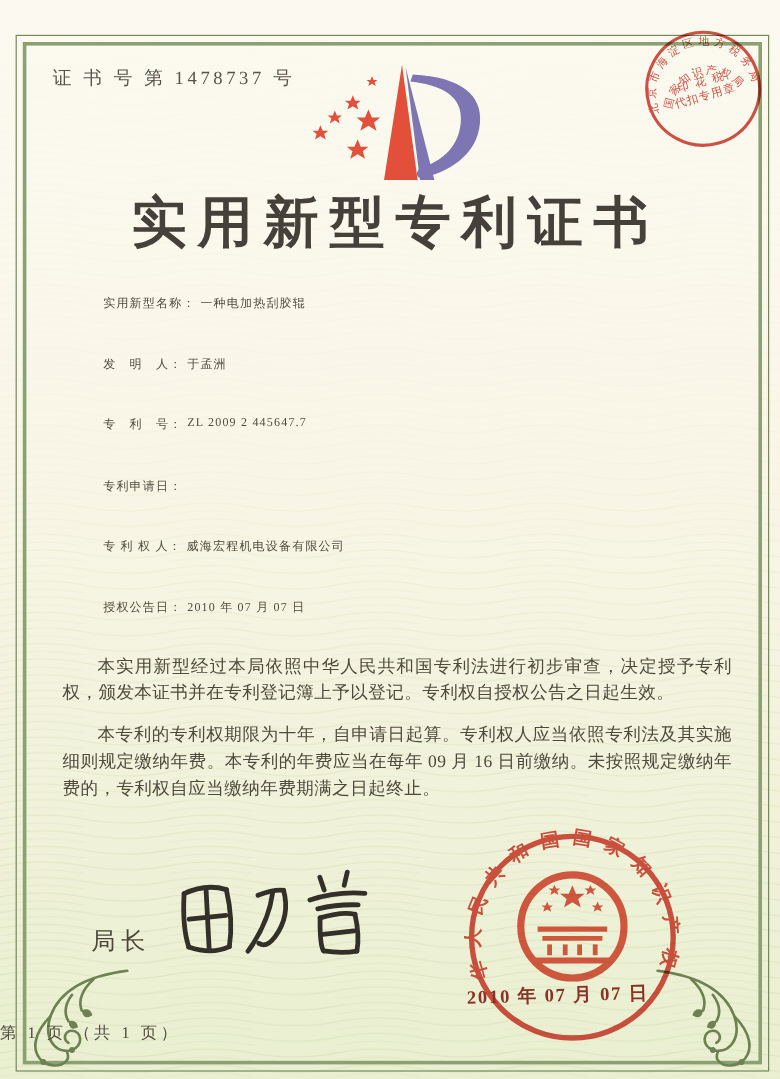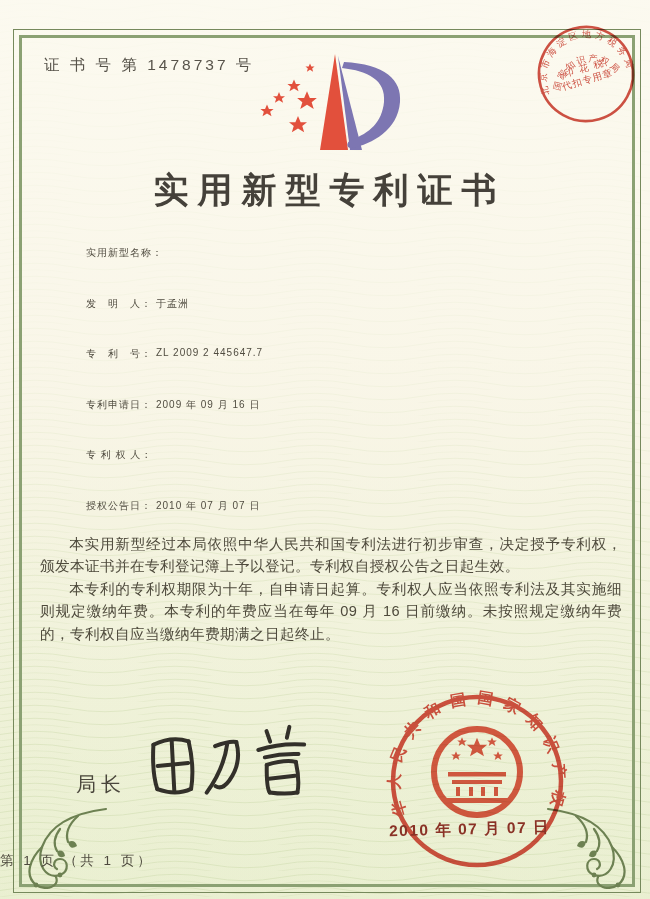--- a/index.html
+++ b/index.html
@@ -1,51 +1,51 @@
 <!DOCTYPE html>
 <html style="--text: #4e4a3e; --frame_green: #76895c; --frame_green2: #8ba173; --corner_green: #6d8152; --wave_green: #c9d8a8; --stamp_red: #cc4437; --seal_red: #d5473a; --emblem_red: #dd4f3c; --logo_red: #e2503c; --logo_purple: #7d76b2; --date_red: #8a3226; --ink: #33302a;"><head>
 <meta charset="utf-8">
 <style>
   html,body{margin:0;padding:0;background:#e9e6d4;}
   *{box-sizing:border-box;}
   #page{
     position:relative;width:650px;height:899px;margin:0 auto;
     background:linear-gradient(180deg,#f9f6e9 0%,#f6f3e2 45%,#f0f2da 70%,#e9efd0 100%);
     overflow:hidden;
-    font-family:Liberation Sans, sans-serif;
+    font-family:Liberation Serif, serif;
     color:var(--text,#4e4a3e);
   }
   .bg-waves{position:absolute;top:0;left:0;z-index:0;}
   .bg-tint{position:absolute;inset:0;z-index:1;
     background:linear-gradient(180deg,rgba(252,250,240,.95) 0%,rgba(250,247,234,.75) 40%,rgba(246,244,226,.35) 62%,rgba(242,243,218,.08) 85%);}
   .frame-outer{position:absolute;top:29px;left:13px;right:9px;bottom:6px;
     border:1.3px solid var(--frame_green,#76895c);z-index:2;}
   .frame-inner{position:absolute;top:35px;left:19px;right:15px;bottom:12px;
     border:3px solid var(--frame_green2,#8ba173);z-index:2;}
   .corner{position:absolute;z-index:3;}
   .corner.left{left:16px;bottom:10px;}
   .corner.right{right:12px;bottom:10px;transform:scaleX(-1);}
 
   .cert-no{position:absolute;z-index:4;top:55px;left:44px;
     font-size:15.5px;letter-spacing:3px;color:#57534a;}
 
   .logo{position:absolute;z-index:4;top:50px;left:250px;}
 
-  .doc-title{position:absolute;z-index:4;top:167px;left:0;right:0;
-    text-align:center;font-size:35px;font-weight:600;letter-spacing:9px;
+  .doc-title{position:absolute;z-index:4;top:155px;left:0;right:0;
+    text-align:center;font-size:46px;font-weight:600;letter-spacing:9px;
     color:#45413a;text-indent:9px;}
 
   .fields{position:absolute;z-index:4;top:246px;left:46px;right:36px;}
   .field-row{height:50.5px;display:flex;align-items:flex-start;
     font-size:10px;color:#504c40;margin-left:40px;}
   .field-label{letter-spacing:1px;white-space:pre;}
   .field-value{margin-left:4px;letter-spacing:1px;}
 
   .paragraphs{position:absolute;z-index:4;top:533px;left:40px;right:28px;}
-  .paragraphs p{margin:0;text-indent:2em;text-align:justify;
+  .paragraphs p{margin:12px;text-indent:2em;text-align:justify;
     font-size:14.6px;line-height:22.4px;letter-spacing:.4px;color:#4e4a3c;}
 
   .director{position:absolute;z-index:4;top:771px;left:76px;
     font-size:20px;letter-spacing:5px;color:#4a463c;}
   .signature{position:absolute;z-index:4;top:722px;left:136px;transform:rotate(-3deg);}
 
   .tax-stamp{position:absolute;z-index:5;top:22px;left:534px;
     transform:rotate(-16deg);opacity:.92;mix-blend-mode:multiply;}
   .big-seal{position:absolute;z-index:5;top:686px;left:382px;
     opacity:.93;mix-blend-mode:multiply;}
@@ -135,35 +135,36 @@
     </text>
     <text x="52" y="49" text-anchor="middle" style="fill:var(--stamp_red,#cc4437)" font-size="9.5" letter-spacing="1.5">印 花 税</text>
     <text x="52" y="61" text-anchor="middle" style="fill:var(--stamp_red,#cc4437)" font-size="9.5" letter-spacing="1">代扣专用章</text>
   </svg>
 
   <div class="doc-title">实用新型专利证书</div>
 
   <div class="fields">
     <div class="field-row">
       <span class="field-label">实用新型名称：</span>
+      <span class="field-value">一种电加热刮胶辊</span>
     </div>
     <div class="field-row">
       <span class="field-label">发　明　人：</span>
       <span class="field-value">于孟洲</span>
     </div>
     <div class="field-row">
       <span class="field-label">专　利　号：</span>
       <span class="field-value">ZL 2009 2 445647.7</span>
     </div>
     <div class="field-row">
       <span class="field-label">专利申请日：</span>
-      <span class="field-value">2009 年 09 月 16 日</span>
     </div>
     <div class="field-row">
       <span class="field-label">专 利 权 人：</span>
+      <span class="field-value">威海宏程机电设备有限公司</span>
     </div>
     <div class="field-row">
       <span class="field-label">授权公告日：</span>
       <span class="field-value">2010 年 07 月 07 日</span>
     </div>
   </div>
 
   <div class="paragraphs">
     <p>本实用新型经过本局依照中华人民共和国专利法进行初步审查，决定授予专利权，颁发本证书并在专利登记簿上予以登记。专利权自授权公告之日起生效。</p>
     <p>本专利的专利权期限为十年，自申请日起算。专利权人应当依照专利法及其实施细则规定缴纳年费。本专利的年费应当在每年 09 月 16 日前缴纳。未按照规定缴纳年费的，专利权自应当缴纳年费期满之日起终止。</p>

